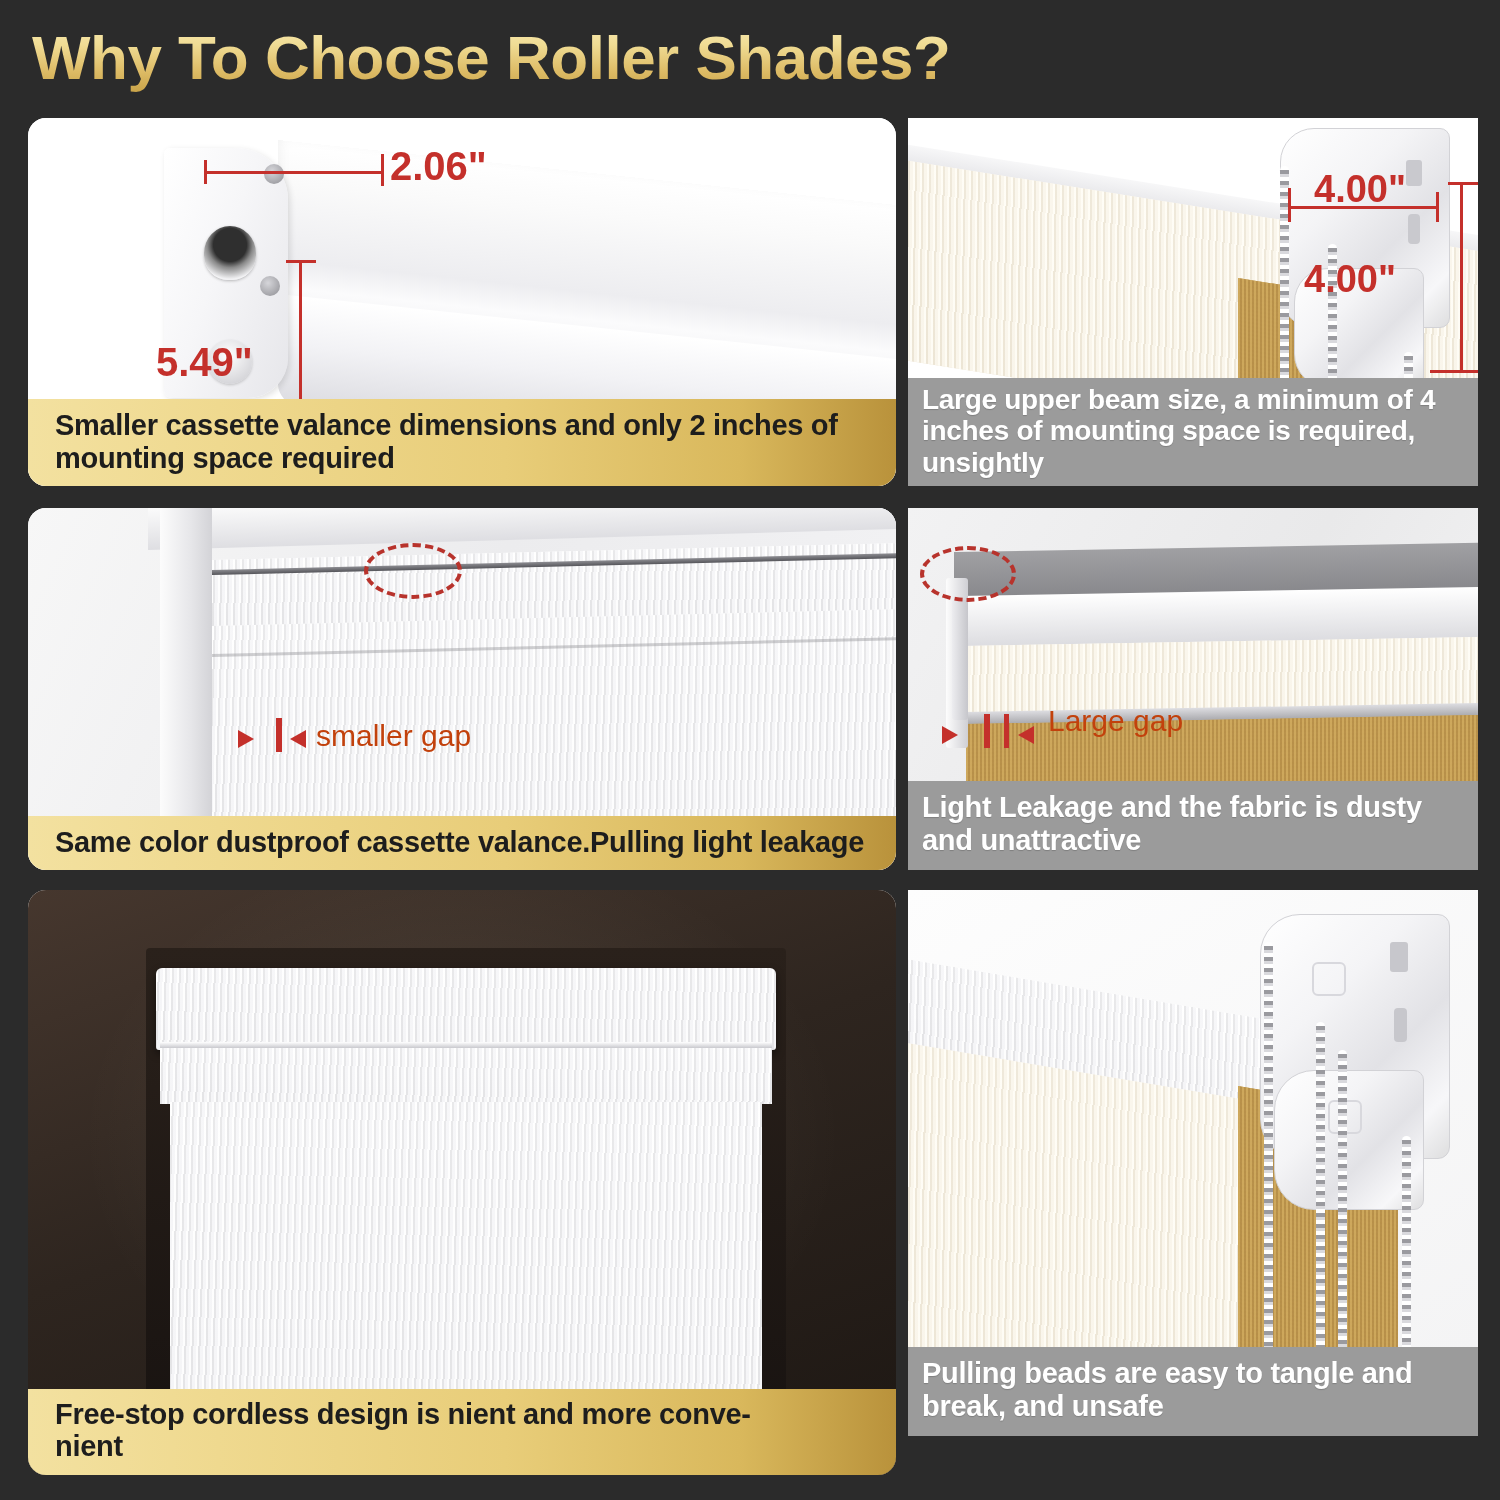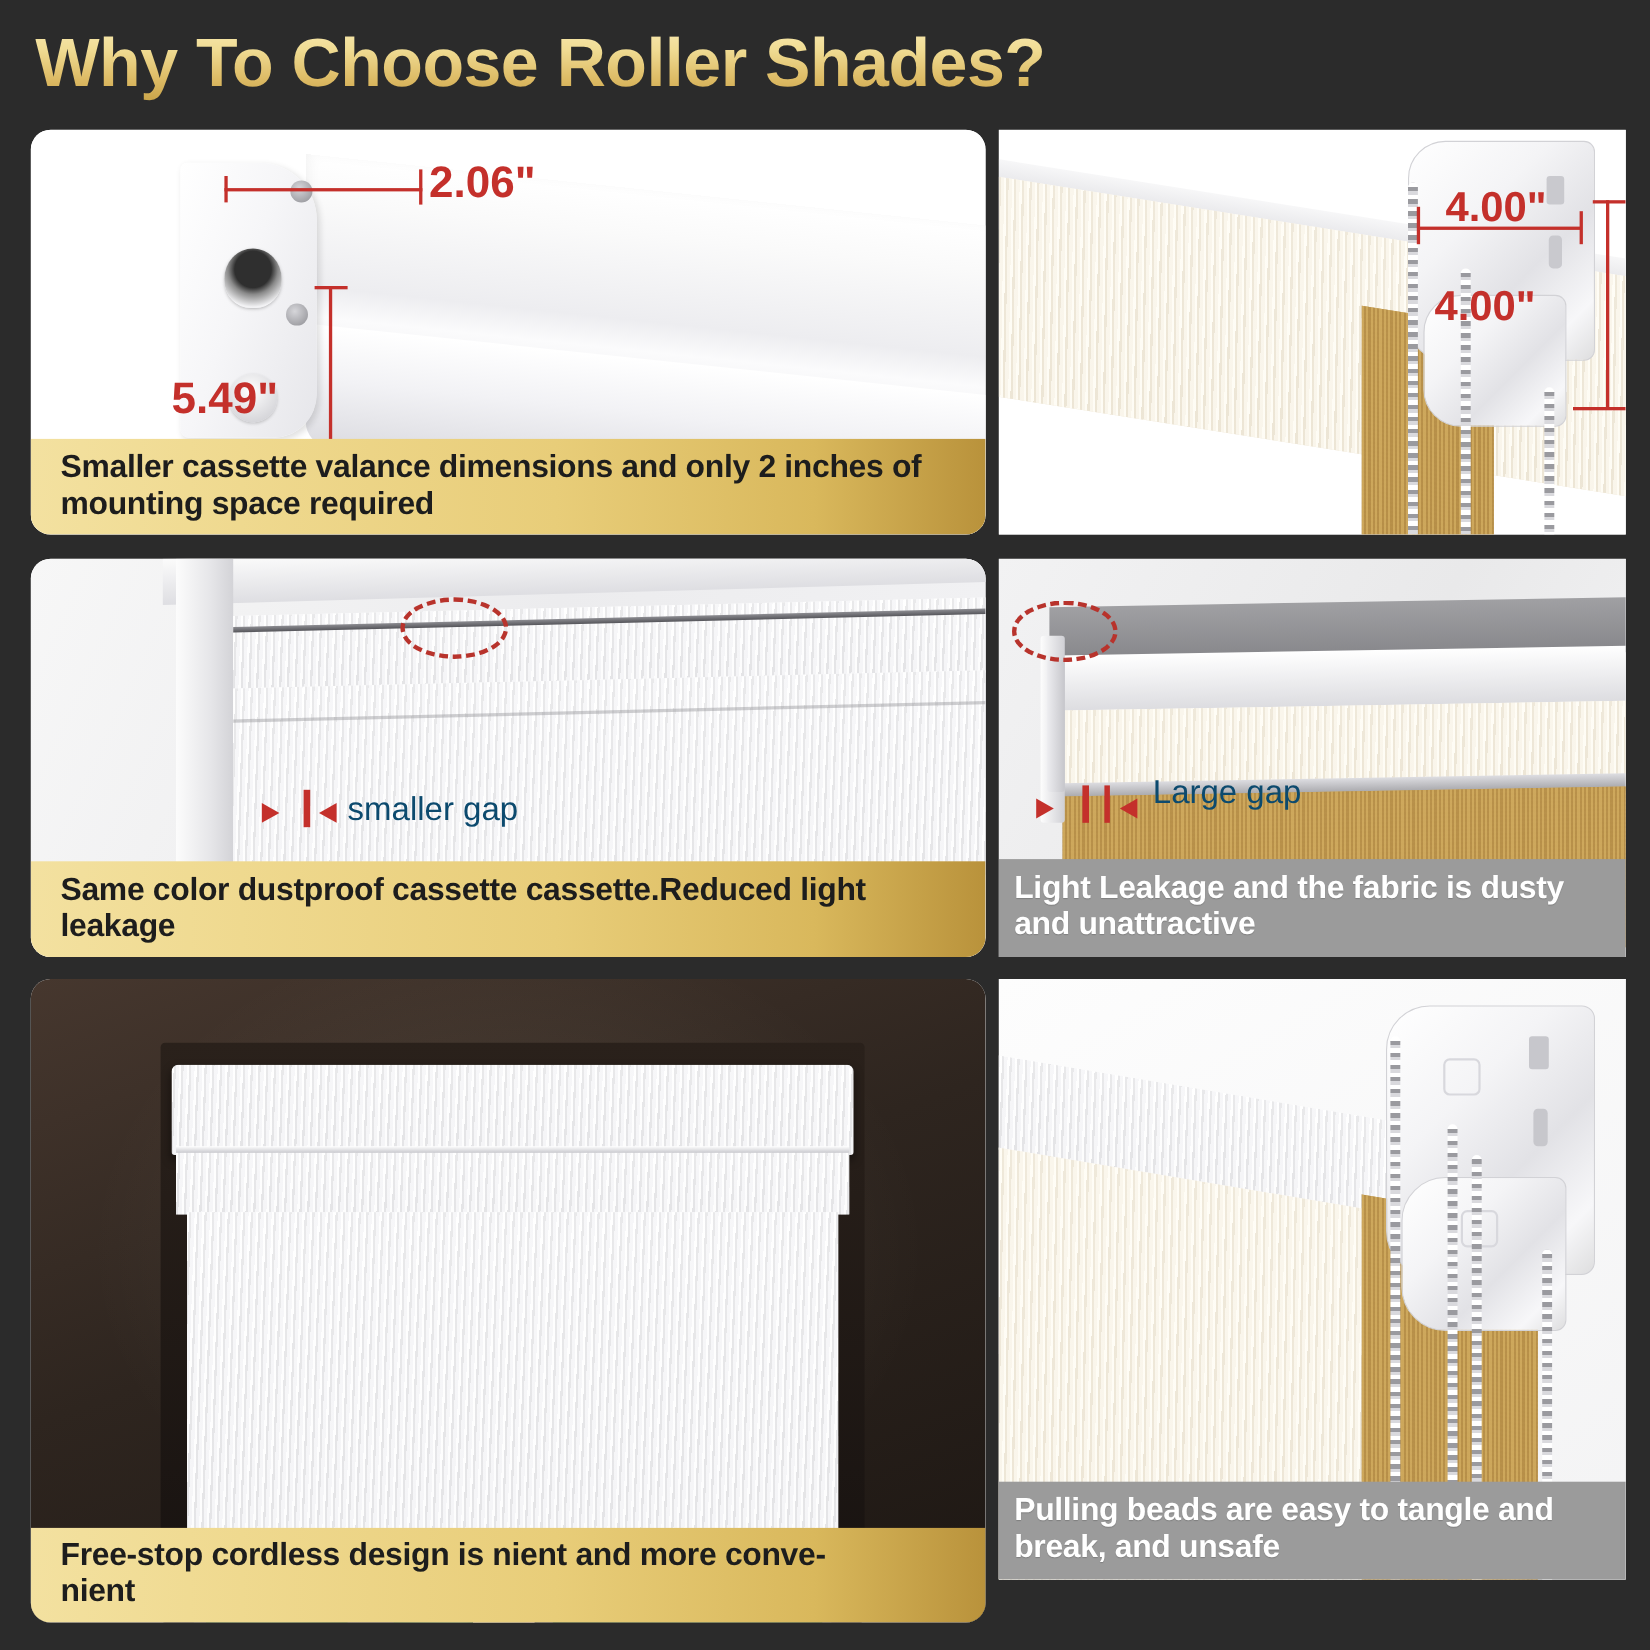--- a/index.html
+++ b/index.html
@@ -83,21 +83,21 @@
   .tick{ position:absolute; background:#c4302b; }
 
   .arrow-left, .arrow-right{
     position:absolute; width:0; height:0;
     border-top:9px solid transparent; border-bottom:9px solid transparent;
   }
   .arrow-left{ border-right:16px solid #c4302b; }
   .arrow-right{ border-left:16px solid #c4302b; }
 
   .gap-text{
-    position:absolute; color:#0c4a6e; font-size:30px; white-space:nowrap;
+    position:absolute; color:#c2410c; font-size:30px; white-space:nowrap;
     font-family:"Liberation Sans", sans-serif;
   }
 
   .dashed-ellipse{
     position:absolute; border:4px dashed #b8332c; border-radius:50%;
   }
 
   
   .c1-body{
     position:absolute; left:250px; top:22px; width:760px; height:230px;
@@ -265,40 +265,41 @@
       <div class="dim-line dim-h" style="left:382px; top:88px; width:148px;"></div>
       <div class="tick" style="left:380px; top:70px; width:3px; height:34px;"></div>
       <div class="tick" style="left:528px; top:74px; width:3px; height:30px;"></div>
       <div class="dim-label" style="left:406px; top:50px; font-size:38px;">4.00"</div>
 
       <div class="dim-line dim-v" style="left:552px; top:64px; height:190px;"></div>
       <div class="tick" style="left:540px; top:64px; width:30px; height:3px;"></div>
       <div class="tick" style="left:522px; top:252px; width:48px; height:3px;"></div>
       <div class="dim-label" style="left:396px; top:140px; font-size:38px;">4.00"</div>
     </div>
+    <div class="caption gray" style="font-size:28px; padding:6px 10px 8px 14px;">Large upper beam size, a minimum of 4 inches of mounting space is required, unsightly</div>
   </div>
 
   <div class="card left" style="left:28px; top:508px; width:868px; height:362px;">
     <div class="photo">
       <div class="c3-wall"></div>
       <div class="c3-frame-top"></div>
       <div class="c3-frame-v"></div>
       <div class="c3-valance fabric-white"></div>
       <div class="c3-seam"></div>
       <div class="c3-shade fabric-white"></div>
       <div style="position:absolute; left:184px; top:146px; right:0; height:3px; background:rgba(150,150,155,.45); transform:skewY(-1.4deg); transform-origin:left top;"></div>
 
       <div class="dashed-ellipse" style="left:336px; top:35px; width:98px; height:56px;"></div>
 
       <div class="arrow-right" style="left:210px; top:222px;"></div>
       <div style="position:absolute; left:248px; top:210px; width:6px; height:34px; background:#c4302b;"></div>
       <div class="arrow-left" style="left:262px; top:222px;"></div>
       <div class="gap-text" style="left:288px; top:211px;">smaller gap</div>
     </div>
-    <div class="caption gold">Same color dustproof cassette cassette.Reduced light leakage</div>
+    <div class="caption gold">Same color dustproof cassette valance.Pulling light leakage</div>
   </div>
 
   <div class="card right" style="left:908px; top:508px; width:570px; height:362px;">
     <div class="photo">
       <div class="c4-wall"></div>
       <div class="c4-beam"></div>
       <div class="c4-white"></div>
       <div class="c4-cream fabric-cream"></div>
       <div class="c4-rail"></div>
       <div class="c4-tan fabric-tan"></div>

